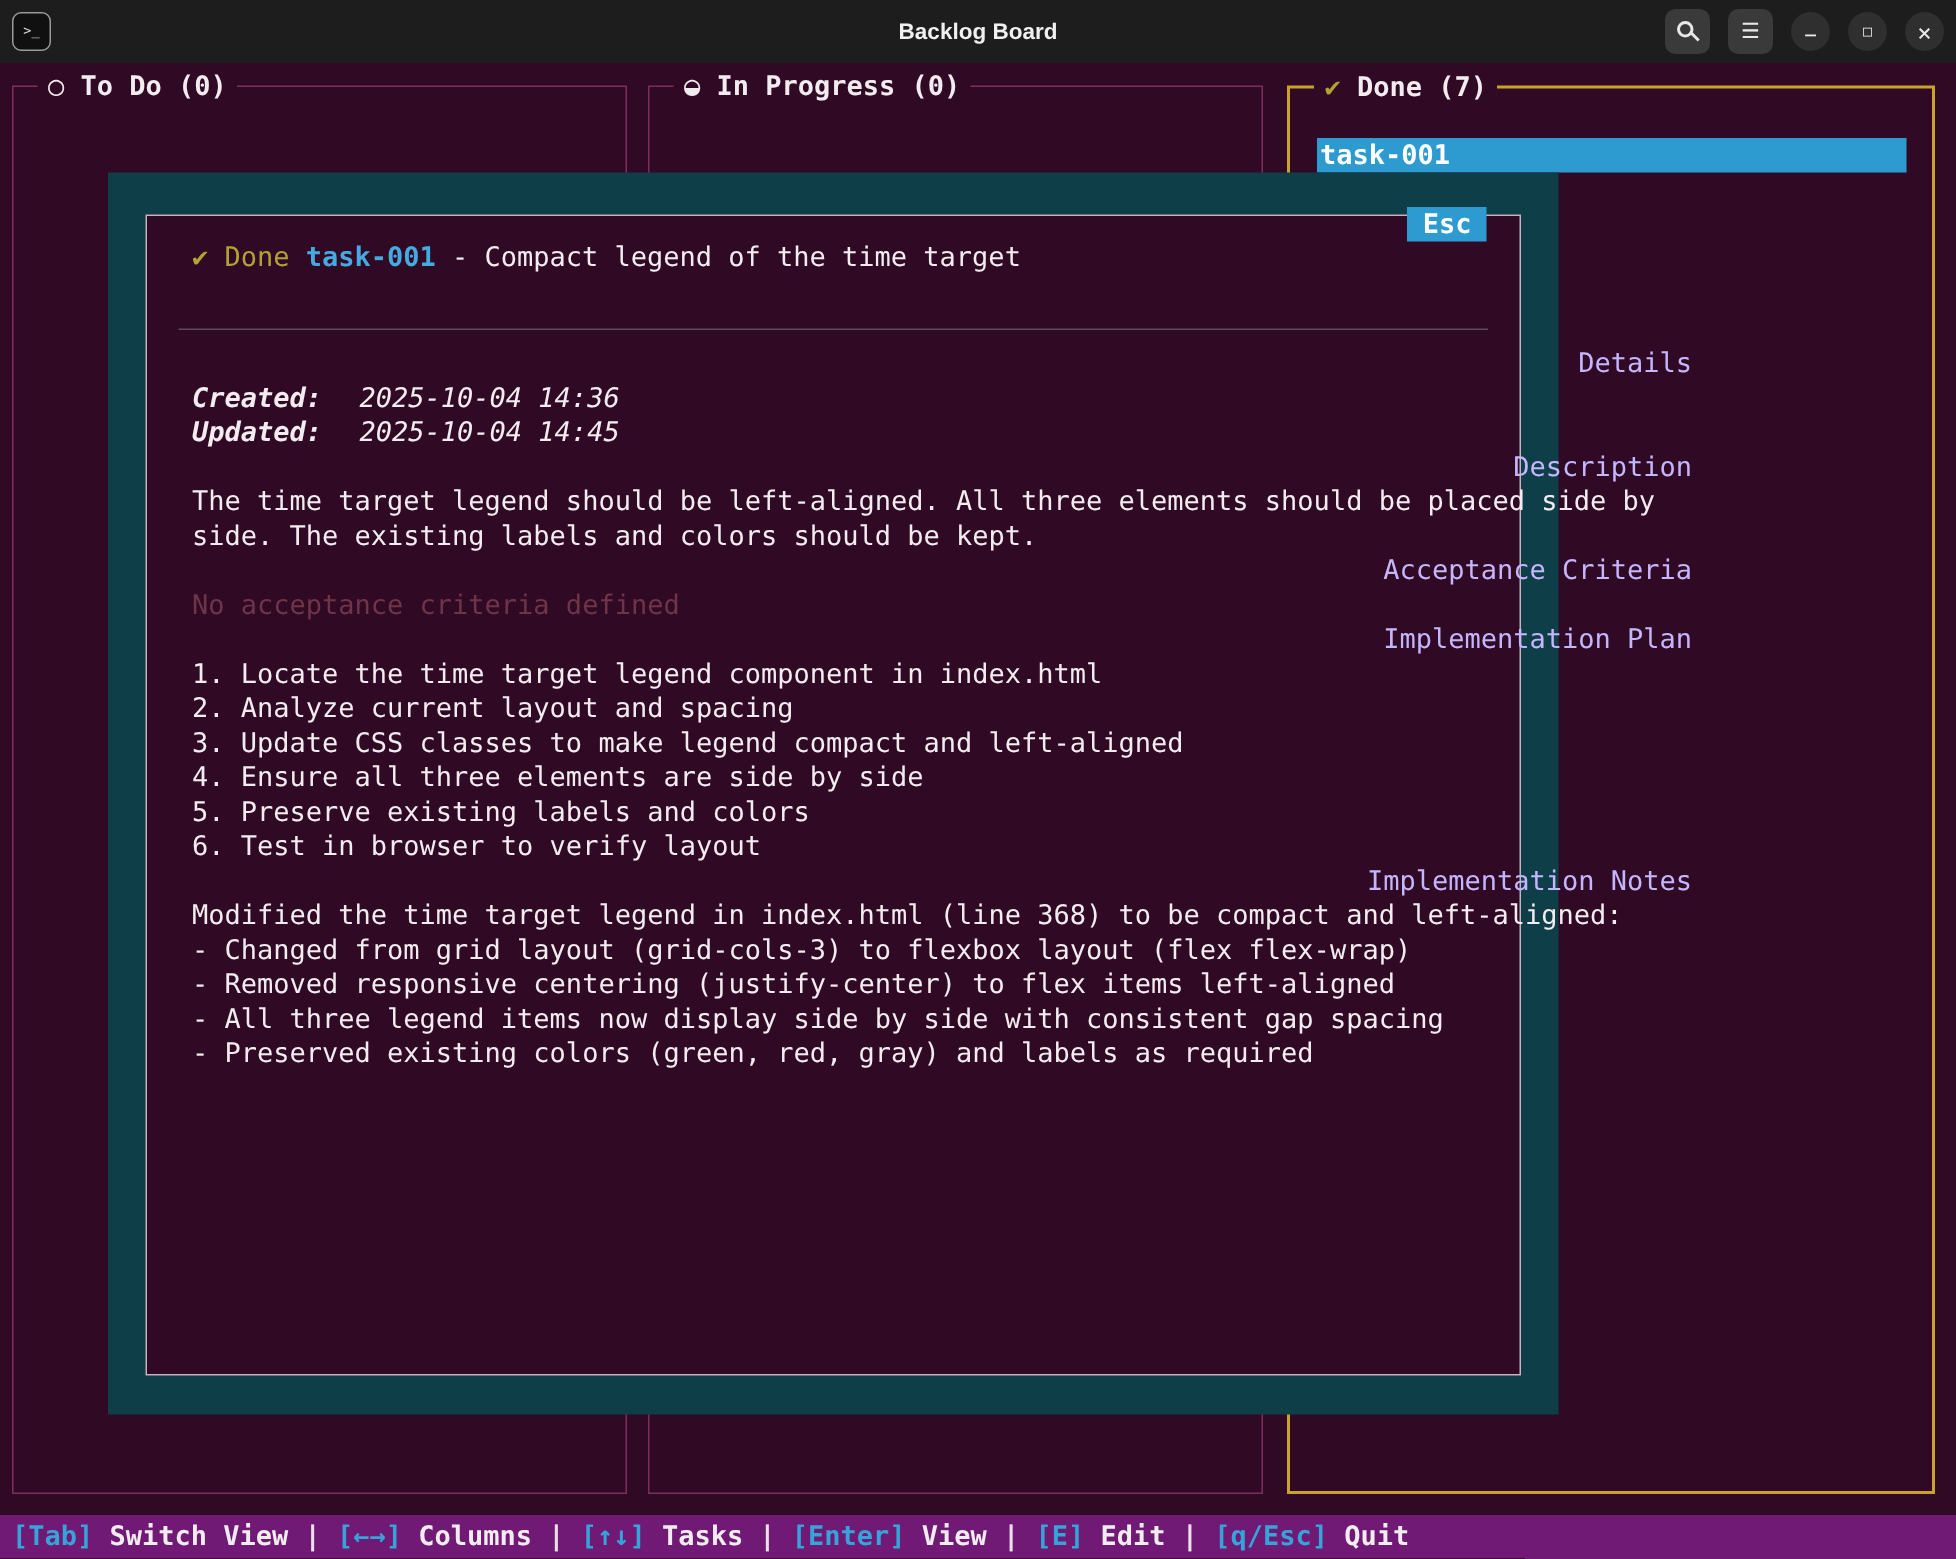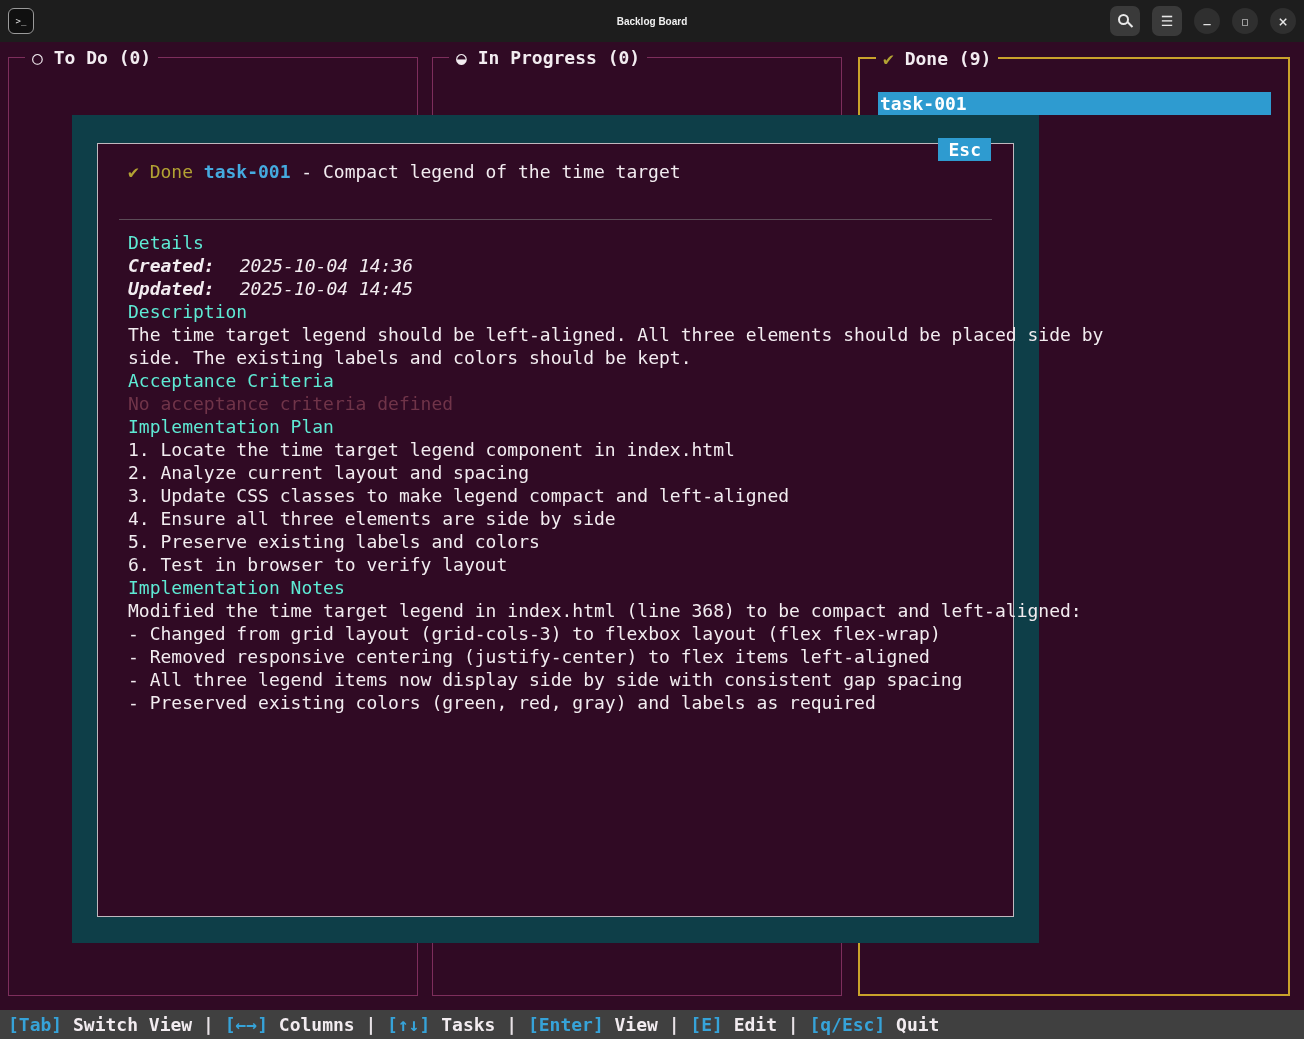--- a/index.html
+++ b/index.html
@@ -21,21 +21,21 @@
   }
   .app-icon {
     width: 26px; height: 26px; margin-left: 8px;
     border-radius: 6px; background: #101010; border: 1px solid #9a9a9a;
     display: flex; align-items: center; justify-content: center;
     font-size: 9px; color: #dddddd;
   }
   .tb-title {
     position: absolute; left: 50%; transform: translateX(-50%);
     font-family: "Liberation Sans", sans-serif;
-    font-weight: bold; font-size: 10px; color: #f0f0f0;
+    font-weight: bold; font-size: 15px; color: #f0f0f0;
     white-space: nowrap;
   }
   .tb-right {
     position: absolute; right: 8px; top: 50%; transform: translateY(-50%);
     display: flex; align-items: center; gap: 12px;
   }
   .tb-btn { display: flex; align-items: center; justify-content: center; cursor: default; color: #e8e8e8; }
   .tb-btn.sq { width: 30px; height: 30px; border-radius: 7px; background: #3a3a3a; }
   .tb-btn.ci { width: 26px; height: 26px; border-radius: 50%; background: #2f2f2f; font-size: 13px; }
   .mag { width: 11px; height: 11px; border: 2px solid #e8e8e8; border-radius: 50%; position: relative; display: block; margin: -4px 0 0 -3px; }
@@ -82,33 +82,33 @@
     background: #300a24; border: 1px solid #c0b8be;
     padding: 16px 30px 0 30px;
     line-height: 23px;
   }
   .m-header { display: flex; gap: 10.8px; white-space: nowrap; }
   .yellow { color: #b2a233; }
   .task-id-blue { color: #45aadf; font-weight: bold; }
   .divider { border: none; border-top: 1px solid #5c4c57; margin: 36px -9px 11px -9px; }
   .m-body { width: 1000px; }
   .m-body > div { min-height: 23px; }
-  .h { color: #5eead4; }
+  .h { color: #c4b5fd; text-align: right; }
   .sect { }
   .kv { display: flex; gap: 25px; white-space: nowrap; font-style: italic; }
   .b { font-weight: bold; }
   .cyan { color: #31a4c4; }
   .dim { color: #703449; }
 
   
   .statusbar {
     position: absolute; left: 0; right: 0; bottom: 0; height: 29px;
     display: flex; align-items: center; gap: 10.8px;
     padding-left: 8px; font-weight: bold; white-space: nowrap;
-    background: #404040; z-index: 20;
+    background: #701a75; z-index: 20;
   }
   .key { color: #36a3d9; }
   .lbl { color: #f2ecf0; }
   .sep { color: #e8e2e6; }
 </style>
 </head>
 <body>
 
 <div class="titlebar">
   <div class="app-icon">
@@ -145,21 +145,21 @@
   <div class="column col-inprog">
     <div class="col-title">
       <span class="col-icon">◒</span>
       <span>In Progress (0)</span>
     </div>
   </div>
 
   <div class="column col-done">
     <div class="col-title">
       <span class="col-icon">✔</span>
-      <span>Done (9)</span>
+      <span>Done (7)</span>
     </div>
     <div class="task">
       <span class="task-id">task-001</span>
     </div>
   </div>
 </div>
 
 <div class="modal">
   <div class="esc">Esc</div>
   <div class="panel">

